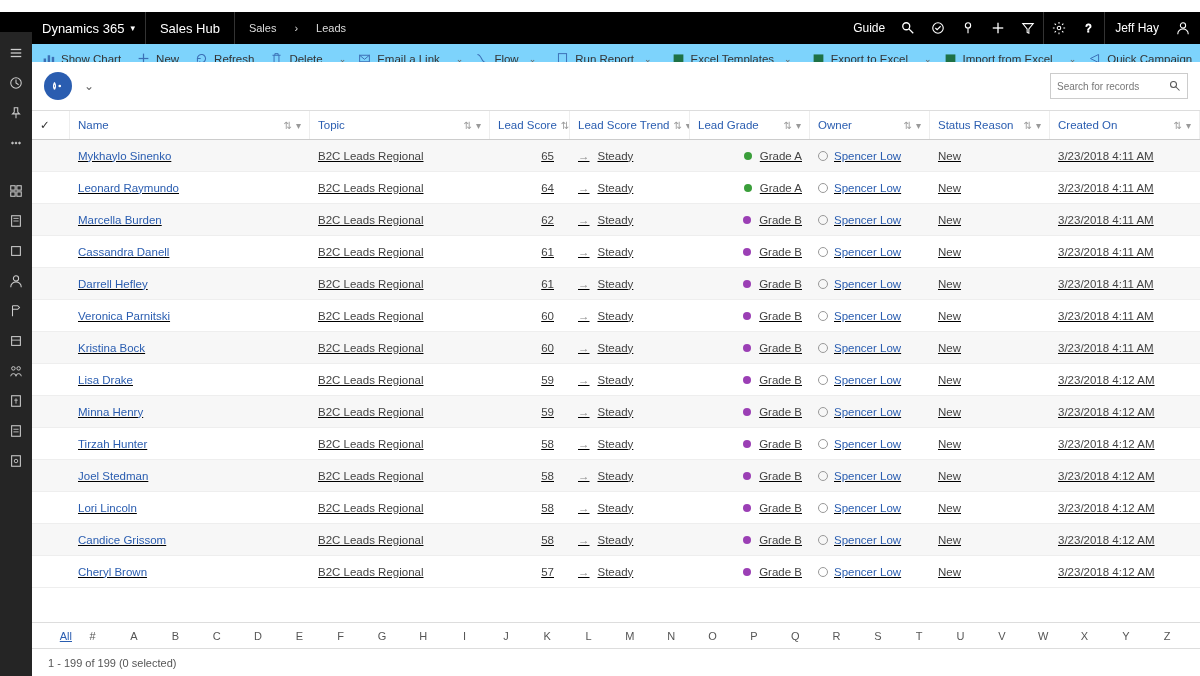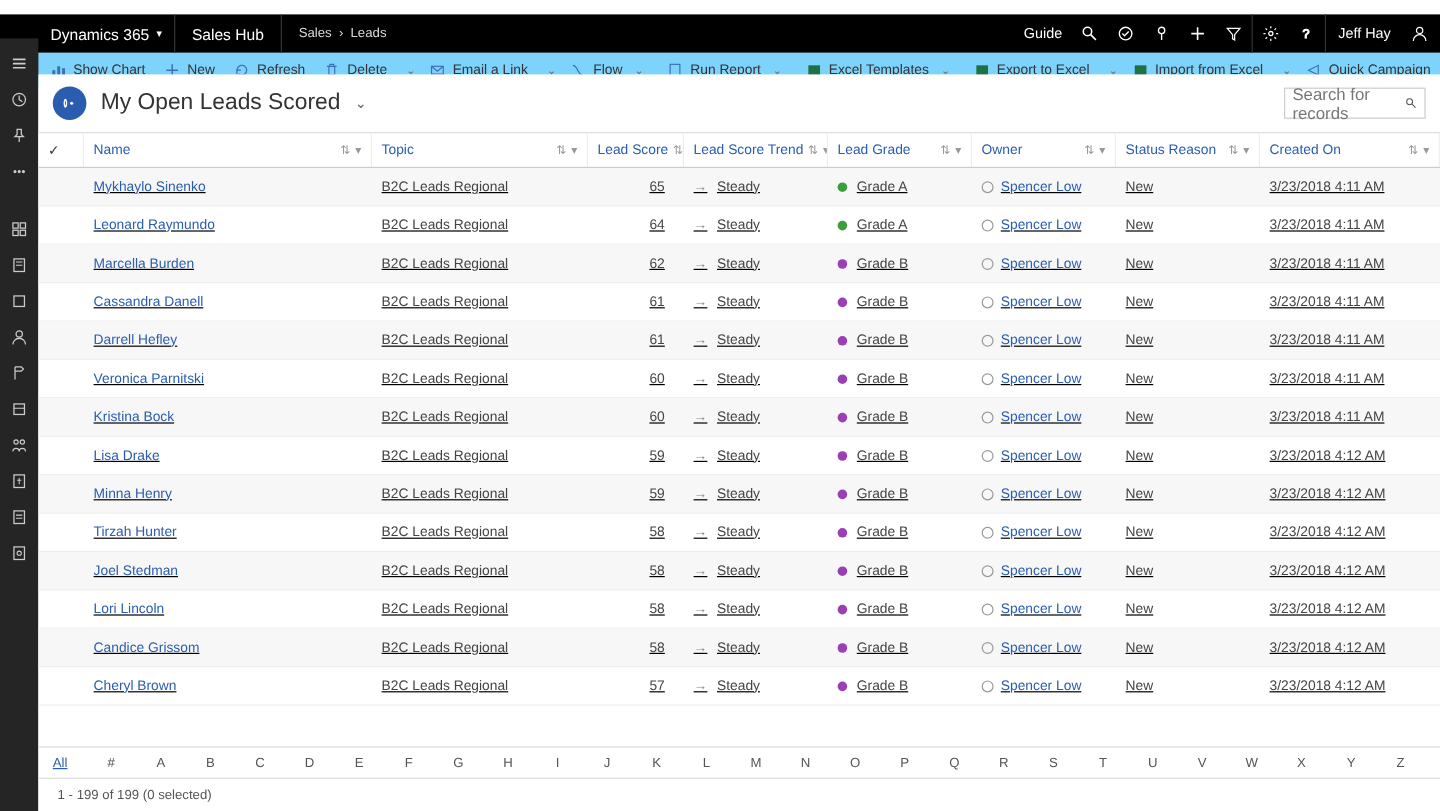--- a/index.html
+++ b/index.html
@@ -3,21 +3,21 @@
 <meta charset="utf-8">
 <style>
   * { box-sizing: border-box; margin: 0; padding: 0; font-family: "Segoe UI", Arial, sans-serif; }
   html, body { width: 1200px; height: 676px; overflow: hidden; background: #fff; }
   
   .topbar { display: flex; align-items: center; height: 32px; background: #000; color: #fff; font-size: 12px; margin-top: 12px; }
   .topbar .waffle { width: 32px; height: 32px; display: flex; align-items: center; justify-content: center; }
   .topbar .brand { padding: 0 10px; font-size: 13px; display: flex; align-items: center; gap: 6px; }
   .topbar .divider { width: 1px; height: 32px; background: #333; }
   .topbar .hub { padding: 0 14px; font-size: 13px; }
-  .topbar .crumbs { padding: 0 14px; font-size: 11px; color: #ddd; display: flex; gap: 6px; align-items: center; }
+  .topbar .crumbs { padding: 0 14px; font-size: 11px; color: #ddd; display: flex; gap: 18px; align-items: center; }
   .topbar .spacer { flex: 1; }
   .topbar .ticon { width: 30px; height: 32px; display: flex; align-items: center; justify-content: center; }
   .topbar .ticon svg { width: 14px; height: 14px; fill: #fff; stroke: #fff; }
   .guide { padding: 0 8px; font-size: 12px; }
   .user { padding: 0 10px; display: flex; align-items: flex-end; gap: 17px; }
   
   .cmdbar { display: flex; align-items: center; height: 30px; background: #7dd3fc; border-bottom: 1px solid #ddd; font-size: 11.5px; color: #333; padding-left: 34px; }
   .cmdbar .cmd { display: flex; align-items: center; gap: 6px; padding: 0 8px; height: 100%; white-space: nowrap; }
   .cmdbar .cmd svg { width: 13px; height: 13px; fill: #3b6fb6; }
   .cmdbar .sep { width: 1px; height: 18px; background: #ccc; margin: 0 2px; }
@@ -27,51 +27,51 @@
   .leftrail-dark .ritem { width: 32px; height: 30px; display: flex; align-items: center; justify-content: center; }
   .leftrail-dark svg { width: 14px; height: 14px; fill: #ccc; stroke: #ccc; }
   .content { position: absolute; left: 32px; right: 0; top: 62px; bottom: 0; background: #fff; display: flex; flex-direction: column; }
   
   .viewhdr { display: flex; align-items: center; padding: 10px 12px; gap: 12px; }
   .viewhdr .circle { width: 28px; height: 28px; border-radius: 50%; background: #2a5db0; color: #fff; display: flex; align-items: center; justify-content: center; }
   .viewhdr .circle svg { width: 14px; height: 14px; fill: #fff; }
   .viewhdr h1 { font-size: 19px; font-weight: 400; color: #333; }
   .viewhdr .vchev { font-size: 12px; color: #666; }
   .viewhdr .spacer { flex: 1; }
-  .search { display: flex; align-items: center; border: 1px solid #ccc; height: 26px; width: 118px; padding: 0 6px; font-size: 14px; color: #777; justify-content: space-between; }
+  .search { display: flex; align-items: center; border: 1px solid #ccc; height: 26px; width: 138px; padding: 0 6px; font-size: 10px; color: #777; justify-content: space-between; }
   .search svg { width: 12px; height: 12px; fill: #555; }
   
   .grid { flex: 1; overflow: hidden; display: flex; flex-direction: column; }
   .ghead { display: flex; align-items: center; height: 30px; border-top: 1px solid #ddd; border-bottom: 1px solid #ccc; font-size: 11.5px; color: #2a5db0; background: #fff; }
   .ghead .hcell, .grow .cell { padding: 0 8px; display: flex; align-items: center; overflow: hidden; white-space: nowrap; }
   .ghead .hcell { gap: 4px; justify-content: space-between; border-right: 1px solid #eee; height: 100%; }
   .hicons { display: flex; gap: 4px; color: #999; font-size: 10px; }
   .c-check { width: 38px; justify-content: center; color: #333 !important; }
   .c-name  { width: 240px; }
   .c-topic { width: 180px; }
   .c-score { width: 80px; text-align: right; justify-content: flex-end; }
   .c-trend { width: 120px; }
-  .c-grade { width: 120px; }
+  .c-grade { width: 120px; justify-content: flex-end; }
   .c-owner { width: 120px; }
   .c-status{ width: 120px; }
   .c-created{ flex: 1; }
   .gbody { flex: 1; overflow-y: auto; text-decoration: underline; }
   .grow { display: flex; align-items: center; height: 32px; font-size: 11.5px; color: #444; border-bottom: 1px solid #eee; }
   .grow:nth-child(odd) { background: #f7f7f7; }
   .grow .cell.c-name, .grow .cell.c-owner .oname { color: #2a5db0; }
   .grow .cell.c-score { justify-content: flex-end; padding-right: 16px; }
   .trend-arrow { color: #888; margin-right: 8px; }
   .dot { width: 8px; height: 8px; border-radius: 50%; display: inline-block; margin-right: 8px; }
   .dot.A { background: #3a9e3a; }
   .dot.B { background: #9b3fb5; }
   .oicon { width: 10px; height: 10px; border: 1px solid #999; border-radius: 50%; margin-right: 6px; display: inline-block; }
   
   .alphabar { display: flex; align-items: center; height: 26px; border-top: 1px solid #ddd; font-size: 11px; color: #555; padding: 0 12px; gap: 0; }
   .alphabar span { flex: 1; text-align: center; }
-  .alphabar .all { color: #2a5db0; text-decoration: underline; flex: 0 0 28px; text-align: left; }
+  .alphabar .all { color: #2a5db0; text-decoration: underline; flex: 0 0 28px; text-align: right; }
   
   .footer { height: 28px; border-top: 1px solid #ddd; font-size: 11px; color: #555; display: flex; align-items: center; padding: 0 16px; }
 </style>
 </head>
 <body>
 
 <div class="topbar">
   <div class="waffle">
     <svg viewBox="0 0 16 16">
         <rect x="1" y="1" width="3" height="3"></rect>
@@ -330,21 +330,20 @@
 </div>
 
 <div class="content">
   <div class="viewhdr">
     <div class="circle">
         <svg viewBox="0 0 16 16">
           <path d="M4 4 a8 8 0 0 1 0 8 M4 4 a8 8 0 0 0 0 8 M9 8 a3 3 0 0 1 0 0" fill="none" stroke="#fff" stroke-width="1.3"></path>
           <circle cx="10" cy="8" r="1.5" fill="#fff"></circle>
         </svg>
       </div>
-    <h1>My Open Leads Scored</h1>
     <span class="vchev">⌄</span>
     <div class="spacer"></div>
     <div class="search">
       <span>Search for records</span>
       <svg viewBox="0 0 16 16">
           <circle cx="6" cy="6" r="4" fill="none" stroke="#555" stroke-width="1.4"></circle>
           <line x1="9" y1="9" x2="14" y2="14" stroke="#555" stroke-width="1.4"></line>
         </svg>
     </div>
   </div>

